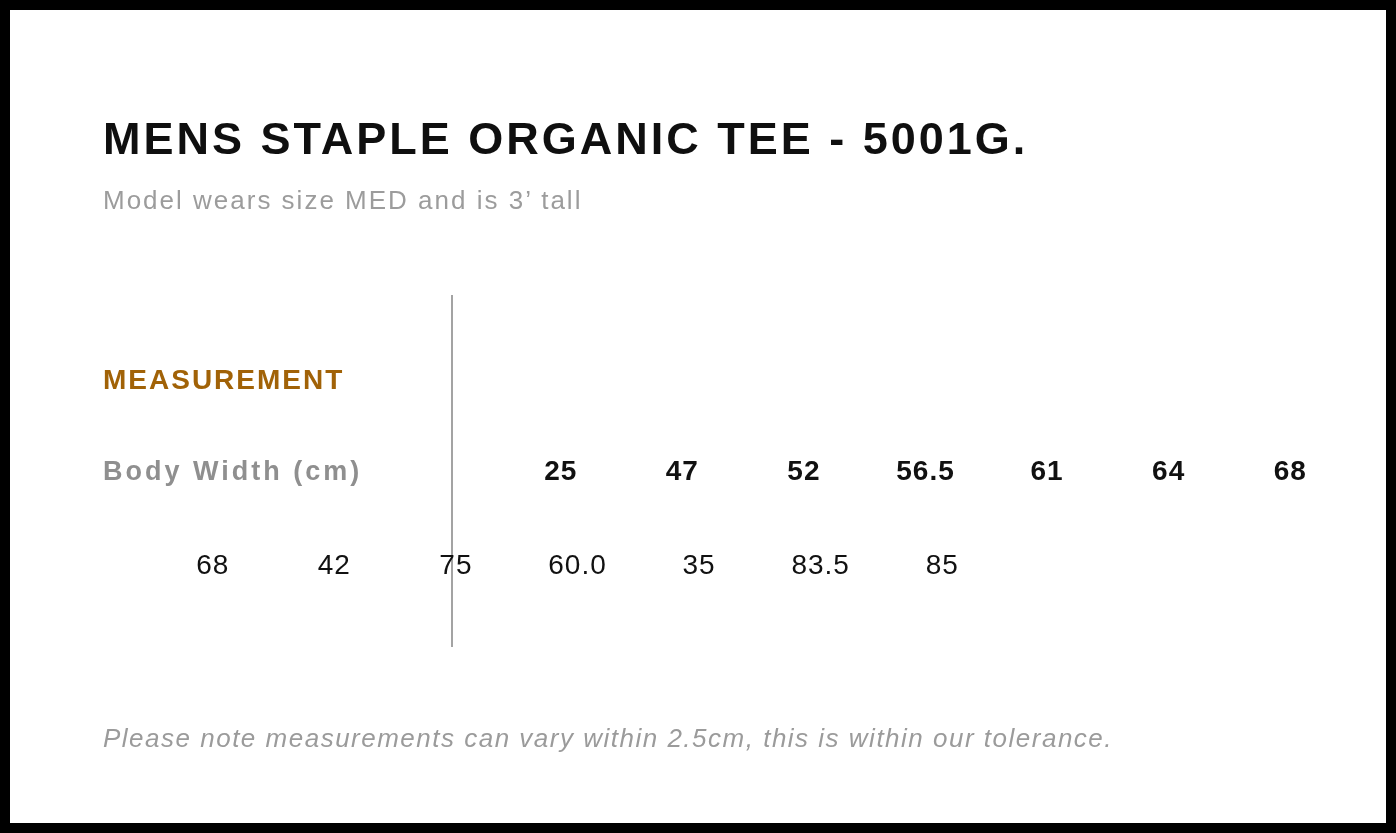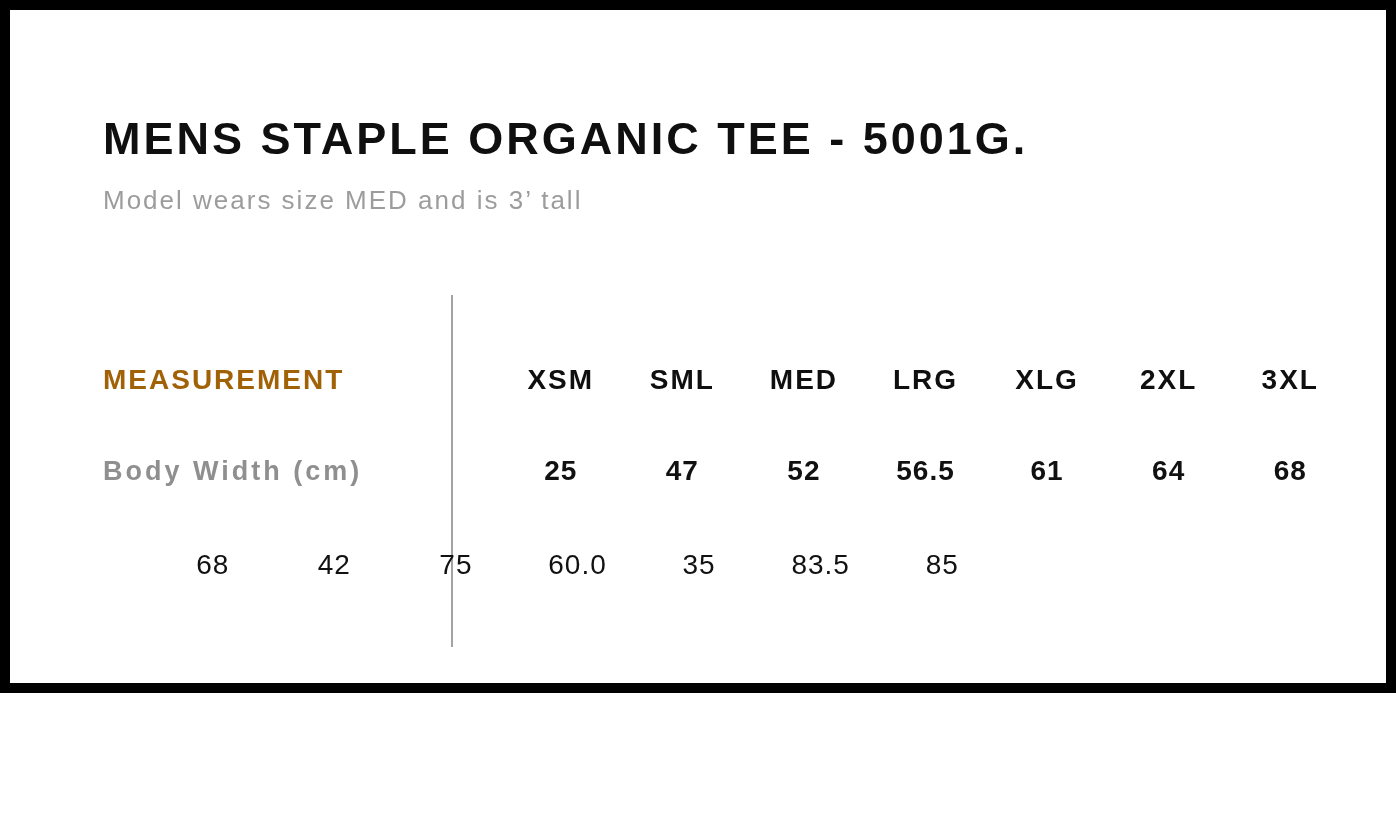--- a/index.html
+++ b/index.html
@@ -4,21 +4,21 @@
 <style>
   html, body {
     margin: 0;
     padding: 0;
     background: #ffffff;
     font-family: "Liberation Sans", "DejaVu Sans", sans-serif;
   }
   .frame {
     position: relative;
     width: 1396px;
-    height: 693px;
+    height: 833px;
     box-sizing: border-box;
     border: 10px solid #000000;
     background: #ffffff;
     overflow: hidden;
   }
   .page-title {
     position: absolute;
     left: 93px;
     top: 104px;
     margin: 0;
@@ -112,29 +112,20 @@
 <div class="frame">
 
   <h1 class="page-title">MENS STAPLE ORGANIC TEE - 5001G.</h1>
 
   <p class="page-subtitle">Model wears size MED and is 3’ tall</p>
 
   <div class="divider"></div>
 
   <div class="chart-row row-header">
     <div class="label-cell header">MEASUREMENT</div>
-    <div class="size-cells">
-      <div class="size-cell header">XSM</div>
-      <div class="size-cell header">SML</div>
-      <div class="size-cell header">MED</div>
-      <div class="size-cell header">LRG</div>
-      <div class="size-cell header">XLG</div>
-      <div class="size-cell header">2XL</div>
-      <div class="size-cell header">3XL</div>
-    </div>
   </div>
 
   <div class="chart-row row-width">
     <div class="label-cell">Body Width (cm)</div>
     <div class="size-cells">
       <div class="size-cell">25</div>
       <div class="size-cell">47</div>
       <div class="size-cell">52</div>
       <div class="size-cell">56.5</div>
       <div class="size-cell">61</div>
@@ -148,14 +139,15 @@
       <div class="size-cell">68</div>
       <div class="size-cell">42</div>
       <div class="size-cell">75</div>
       <div class="size-cell">60.0</div>
       <div class="size-cell">35</div>
       <div class="size-cell">83.5</div>
       <div class="size-cell">85</div>
     </div>
   </div>
 
+  <p class="tolerance-note">Please note measurements can vary within 2.5cm, this is within our tolerance.</p>
 
 </div>
 
 </body></html>

